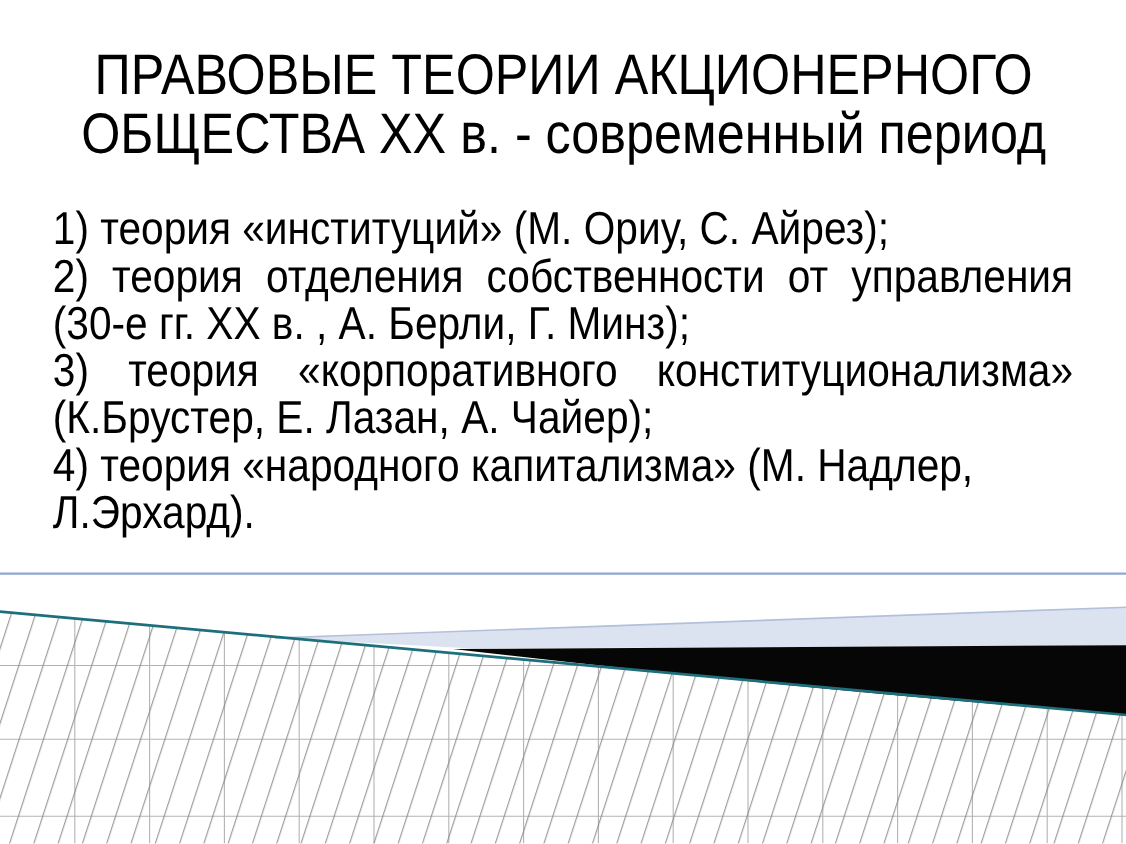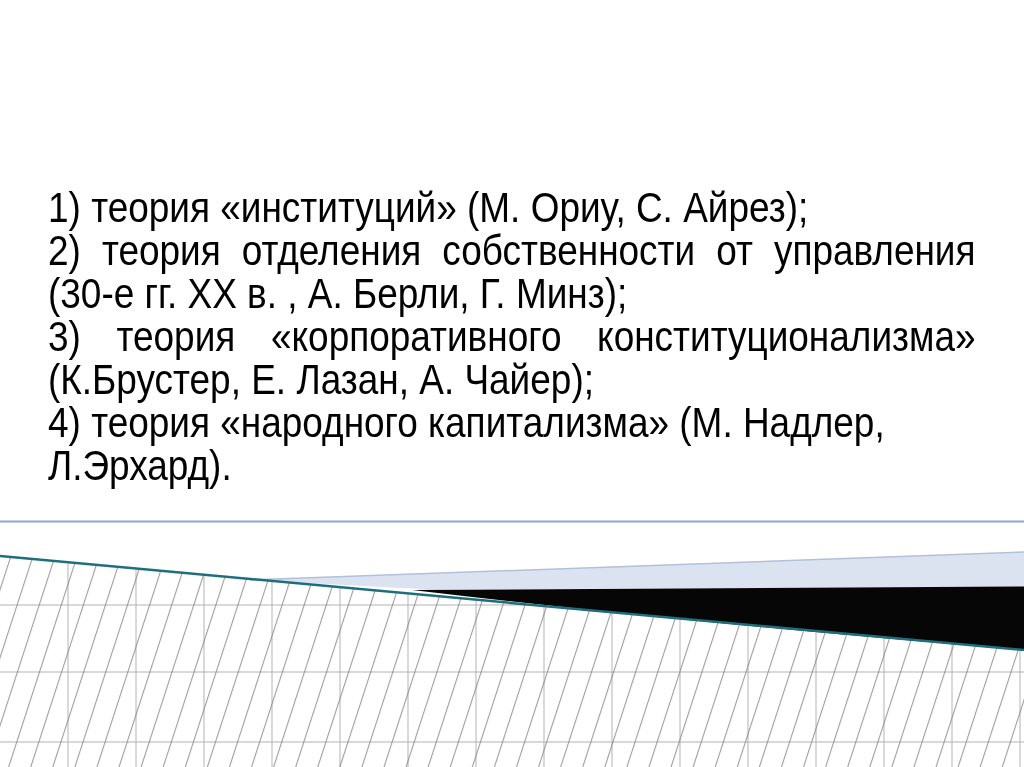--- a/index.html
+++ b/index.html
@@ -56,20 +56,24 @@
     left: 0; top: 520px;
     width: 1024px; height: 247px;
     display: block;
   }
 </style>
 </head>
 <body>
 
 <div class="slide">
 
+  <h1 class="title">
+    <span class="title-inner">ПРАВОВЫЕ ТЕОРИИ АКЦИОНЕРНОГО
+ОБЩЕСТВА XX в. - современный период</span>
+  </h1>
 
   <div class="body-text">
       <div class="body-line">1) теория «институций» (М. Ориу, С. Айрез);</div>
       <div class="body-line justify">2) теория отделения собственности от управления</div>
       <div class="body-line">(30-е гг. XX в. , А. Берли, Г. Минз);</div>
       <div class="body-line justify">3) теория «корпоративного конституционализма»</div>
       <div class="body-line">(К.Брустер, Е. Лазан, А. Чайер);</div>
       <div class="body-line">4) теория «народного капитализма» (М. Надлер,</div>
       <div class="body-line">Л.Эрхард).</div>
     </div>

